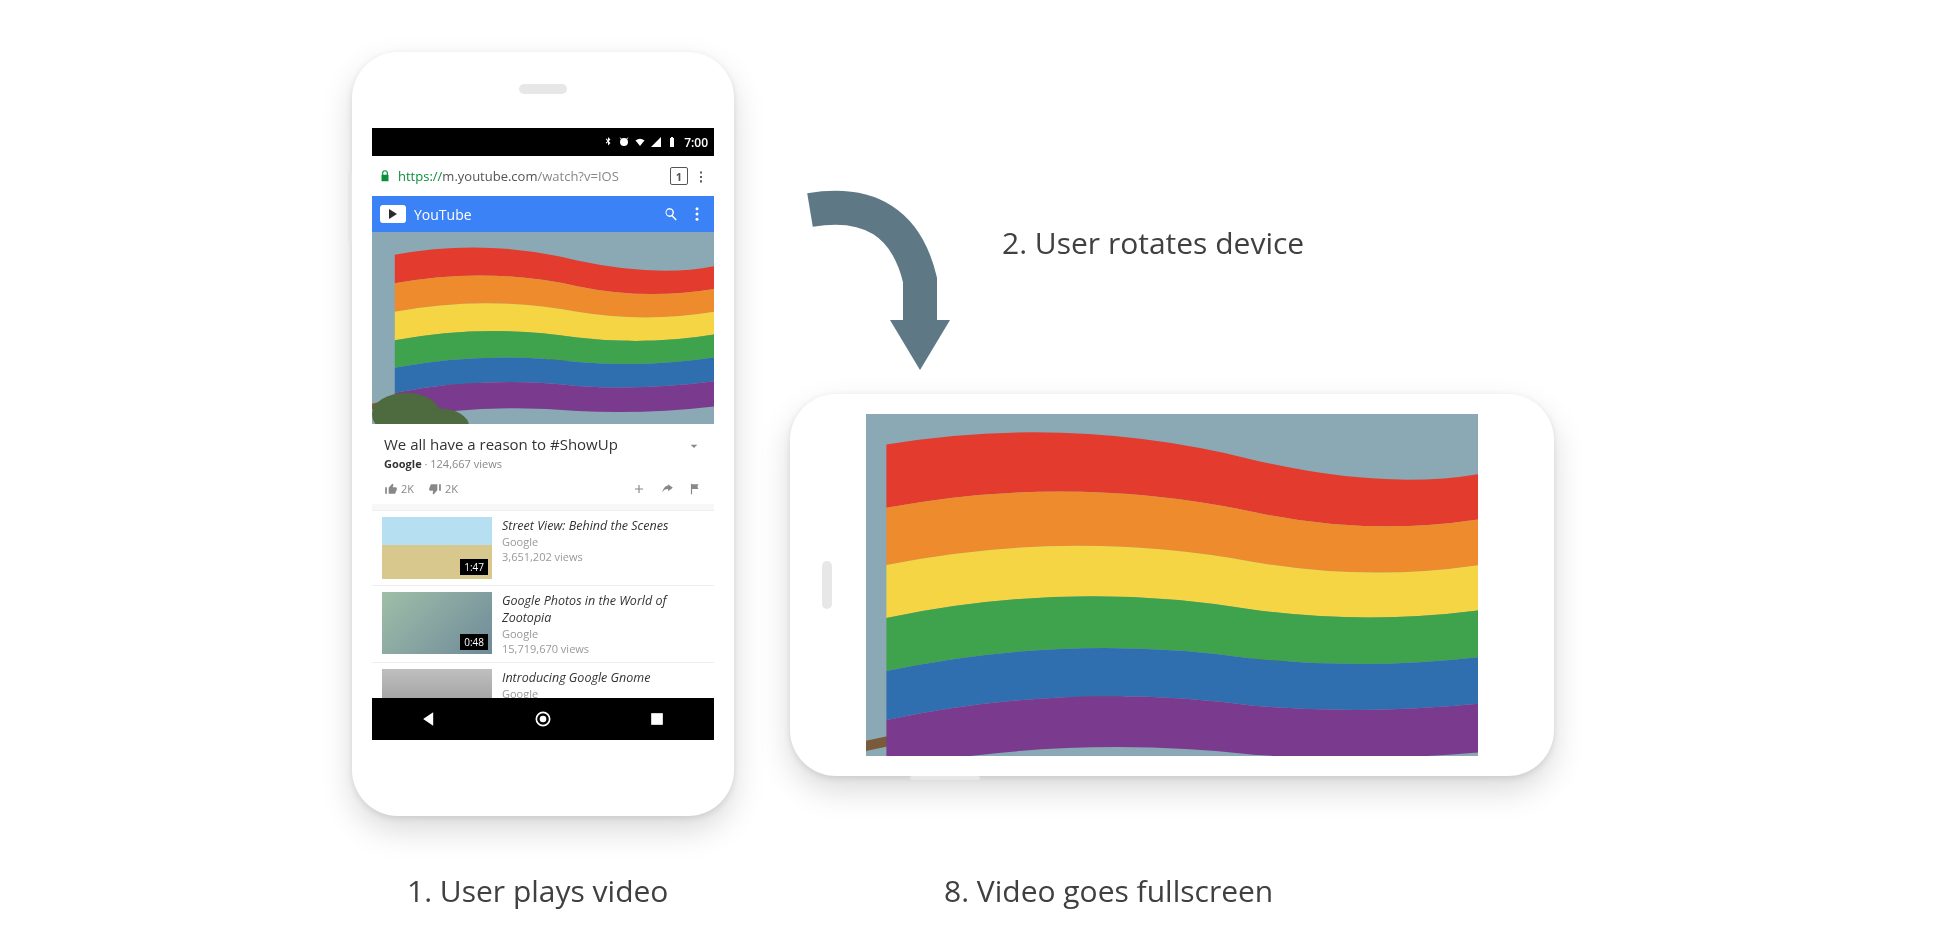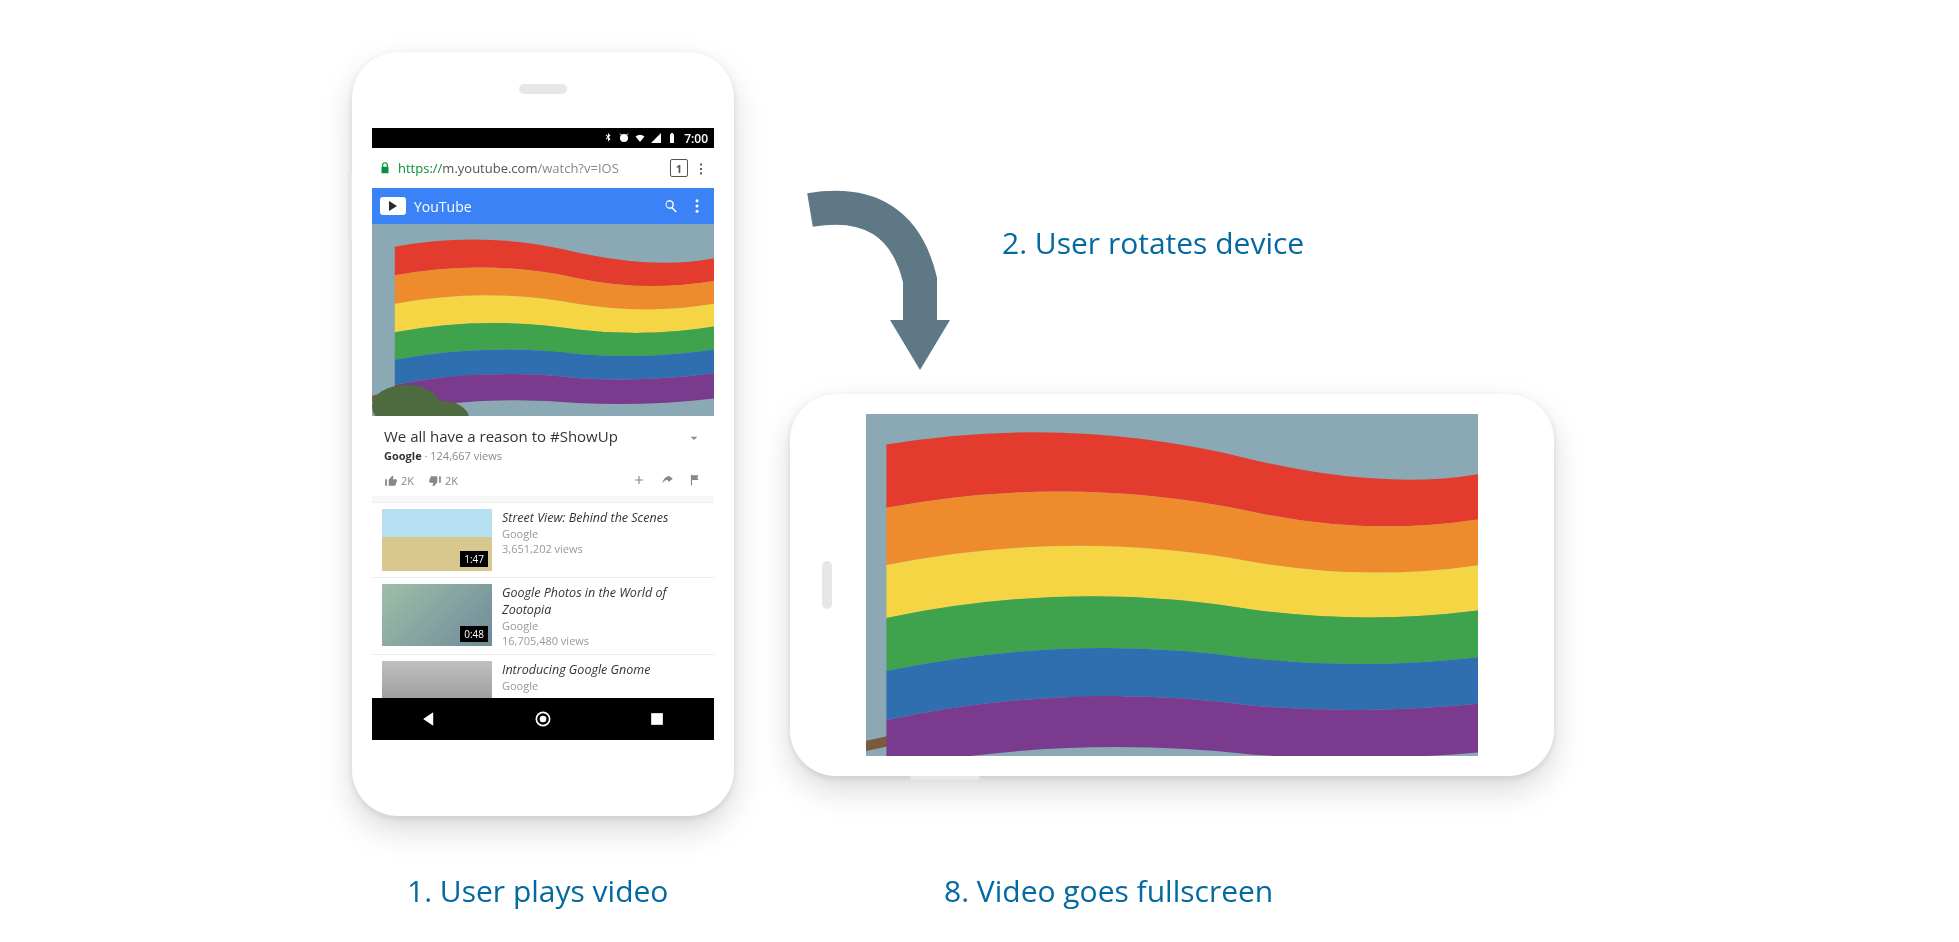--- a/index.html
+++ b/index.html
@@ -39,21 +39,21 @@
   }
   .screen-p {
     position: absolute;
     left: 20px; right: 20px; top: 76px; bottom: 76px;
     background: #000;
     overflow: hidden;
   }
 
   
   .statusbar {
-    height: 20px;
+    height: 28px;
     background: #000;
     color: #fff;
     display: flex;
     align-items: center;
     justify-content: flex-end;
     gap: 4px;
     padding: 0 6px;
     font-size: 12px;
   }
   .statusbar svg { width: 12px; height: 12px; fill: #fff; }
@@ -125,21 +125,21 @@
     background: #fff;
     padding: 10px 12px 8px;
     color: #333;
   }
   .vinfo .title-row { display: flex; align-items: flex-end; }
   .vinfo .title { font-size: 15px; flex: 1; }
   .vinfo .caret { color: #777; }
   .vinfo .meta { font-size: 11px; color: #888; margin-top: 2px; }
   .vinfo .meta .ch { font-weight: 700; color: #333; }
   .vinfo .actions {
-    display: flex; align-items: flex-start; gap: 14px;
+    display: flex; align-items: flex-end; gap: 14px;
     margin-top: 10px; color: #888; font-size: 11px;
   }
   .vinfo .actions .grow { flex: 1; }
   .vinfo .actions svg { width: 14px; height: 14px; fill: #888; }
   .vinfo .act { display: inline-flex; align-items: center; gap: 3px; }
 
   
   .suggest {
     background: #f7f7f7;
     padding: 6px 0 0;
@@ -209,21 +209,21 @@
   .arrow-wrap {
     position: absolute;
     left: 790px; top: 170px;
     width: 190px; height: 220px;
   }
 
   
   .caption {
     position: absolute;
     font-size: 30px;
-    color: #0369a1;
+    color: #404040;
   }
   .cap1 { left: 1002px; top: 222px; }
   .cap2 { left: 407px; top: 870px; }
   .cap3 { left: 944px; top: 870px; }
 
   
   .sthumb.t1 { background: linear-gradient(180deg,#b7dff2 0 45%,#d9c88e 45% 100%); }
   .sthumb.t2 { background: linear-gradient(135deg,#9fbfa8,#6f8a9a); }
   .sthumb.t3 { background: linear-gradient(180deg,#bfbfbf,#8a8a8a); }
 </style>
@@ -348,21 +348,21 @@
             <div class="sv">3,651,202 views</div>
           </div>
         </div>
         <div class="sitem">
           <div class="sthumb t2">
             <div class="dur">0:48</div>
           </div>
           <div class="sinfo">
             <div class="st">Google Photos in the World of Zootopia</div>
             <div class="sc">Google</div>
-            <div class="sv">16,705,480 views</div>
+            <div class="sv">15,719,670 views</div>
           </div>
         </div>
         <div class="sitem">
           <div class="sthumb t3"></div>
           <div class="sinfo">
             <div class="st">Introducing Google Gnome</div>
             <div class="sc">Google</div>
             <div class="sv"></div>
           </div>
         </div>

